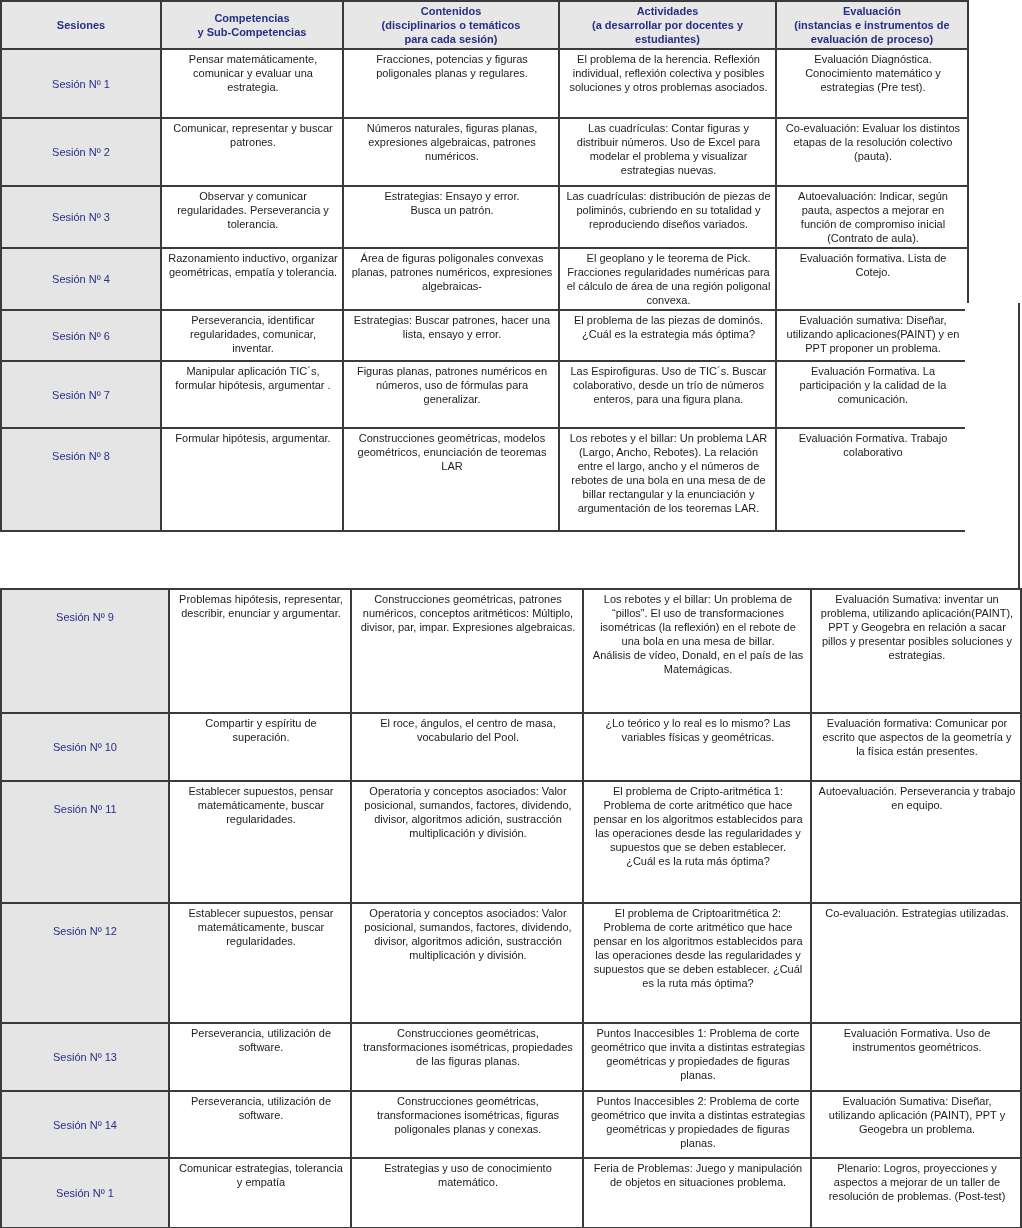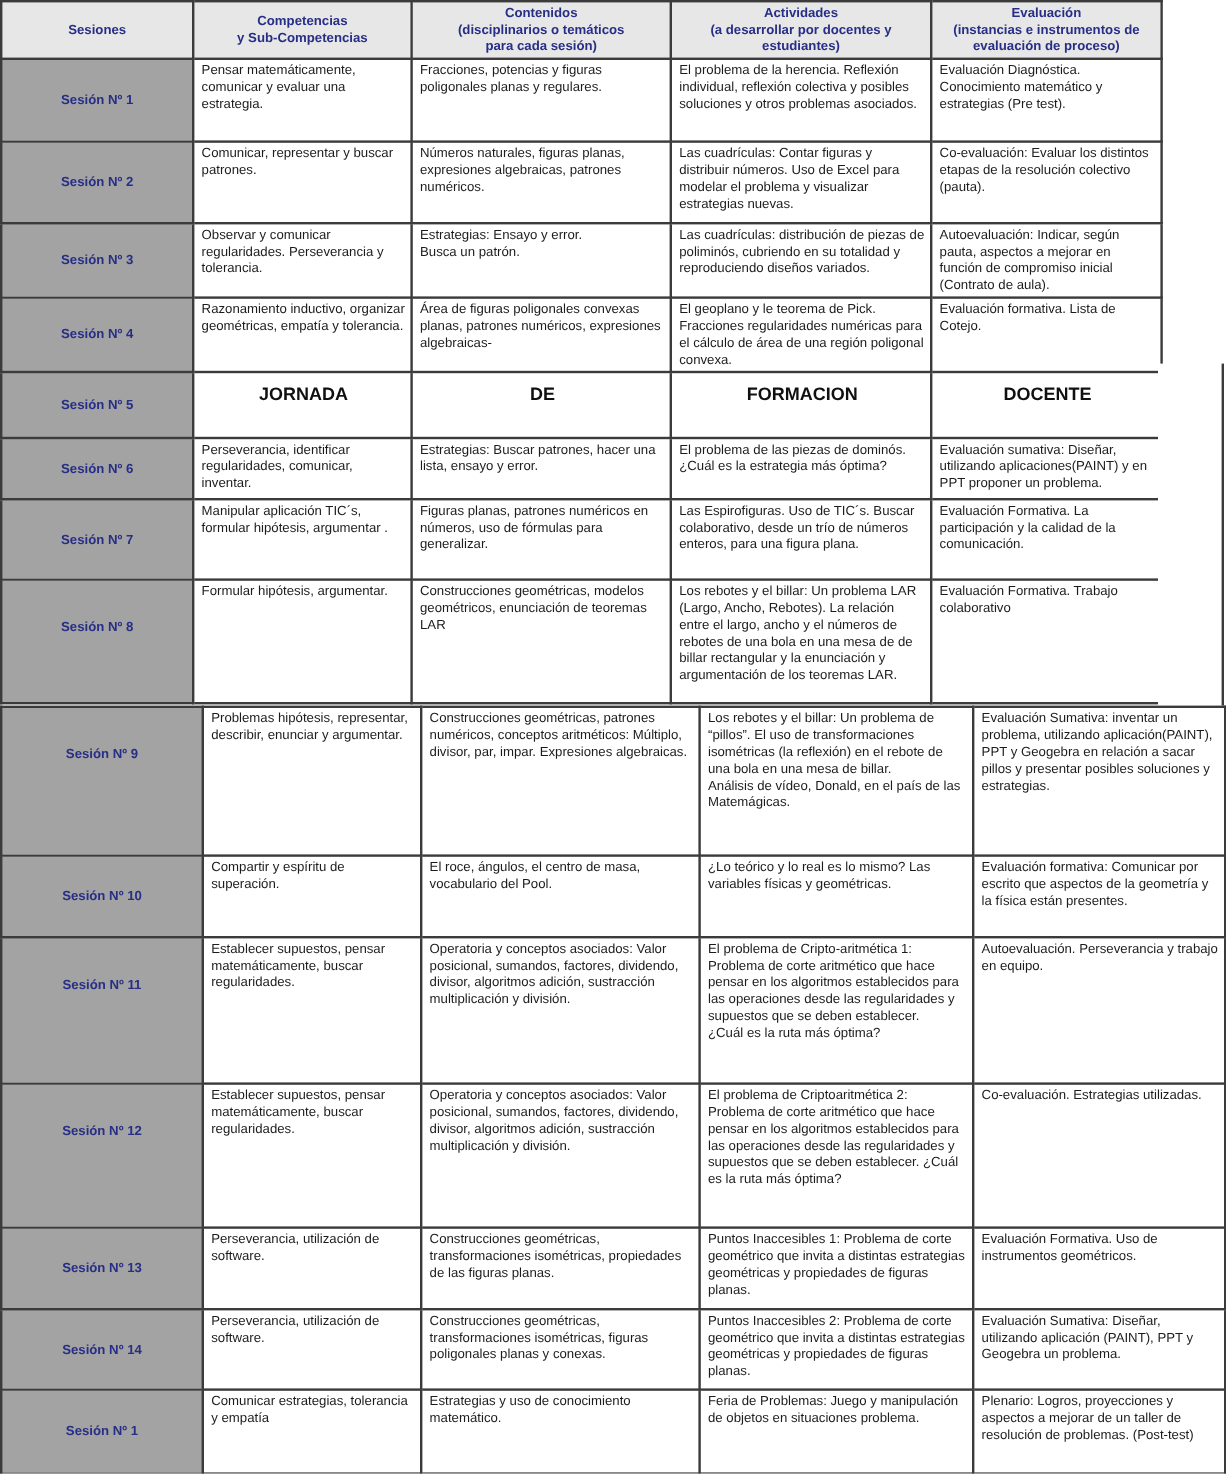--- a/index.html
+++ b/index.html
@@ -21,26 +21,26 @@
   .doc-table th,.doc-table td{
     border:2px solid #3b3b3b;
     overflow:hidden;
   }
   .doc-table thead th{
     background:#e7e7e7;color:#272e86;font-weight:bold;
     text-align:center;vertical-align:middle;
     white-space:pre-line;padding:2px 3px;
   }
   td.session{
-    background:#a3a3a3;color:#272e86;font-weight:bold;
+    background:#e5e5e5;color:#272e86;font-weight:normal;
     text-align:center;vertical-align:middle;padding:2px 3px;margin-top:23px;
   }
-  td.session.vtop{vertical-align:top;padding-top:32px;}
+  td.session.vtop{vertical-align:top;padding-top:20px;}
   td.body{
-    vertical-align:top;text-align:left;
+    vertical-align:top;text-align:center;
     padding:2px 4px 2px 6px;white-space:pre-line;
   }
   tr.banner td.body{
     font-weight:bold;color:#101010;text-align:center;
     font-size:15px;line-height:18px;vertical-align:top;padding-top:9px;
     white-space:normal;
   }
   
   #right-stub{
     position:absolute;left:965px;top:303px;width:53px;height:285px;
@@ -97,27 +97,20 @@
 Busca un patrón.</td>
           <td class="body">Las cuadrículas: distribución de piezas de poliminós, cubriendo en su totalidad y reproduciendo diseños variados.</td>
           <td class="body">Autoevaluación: Indicar, según pauta, aspectos a mejorar en función de compromiso inicial (Contrato de aula).</td>
         </tr>
         <tr style="height: 58px;">
           <td class="session">Sesión Nº 4</td>
           <td class="body">Razonamiento inductivo, organizar geométricas, empatía y tolerancia.</td>
           <td class="body">Área de figuras poligonales convexas planas, patrones numéricos, expresiones algebraicas-</td>
           <td class="body">El geoplano y le teorema de Pick. Fracciones regularidades numéricas para el cálculo de área de una región poligonal convexa.</td>
           <td class="body">Evaluación formativa. Lista de Cotejo.</td>
-        </tr>
-        <tr class="banner" style="height: 55px;">
-          <td class="session">Sesión Nº 5</td>
-          <td class="body">JORNADA</td>
-          <td class="body">DE</td>
-          <td class="body">FORMACION</td>
-          <td class="body">DOCENTE</td>
         </tr>
         <tr style="height: 51px;">
           <td class="session">Sesión Nº 6</td>
           <td class="body">Perseverancia, identificar regularidades, comunicar, inventar.</td>
           <td class="body">Estrategias:  Buscar patrones, hacer una lista, ensayo y error.</td>
           <td class="body">El problema de las piezas de dominós. ¿Cuál es la estrategia más óptima?</td>
           <td class="body">Evaluación sumativa:  Diseñar, utilizando aplicaciones(PAINT) y en PPT proponer un problema.</td>
         </tr>
         <tr style="height: 67px;">
           <td class="session">Sesión Nº 7</td>

